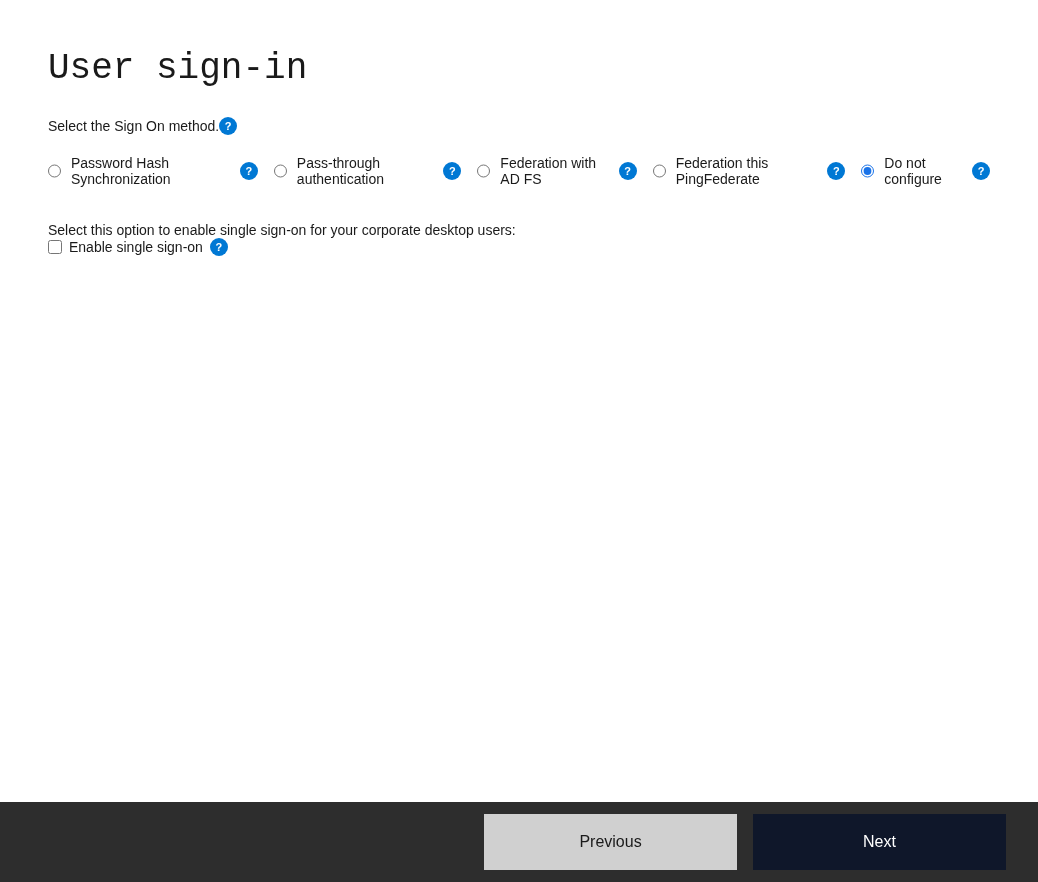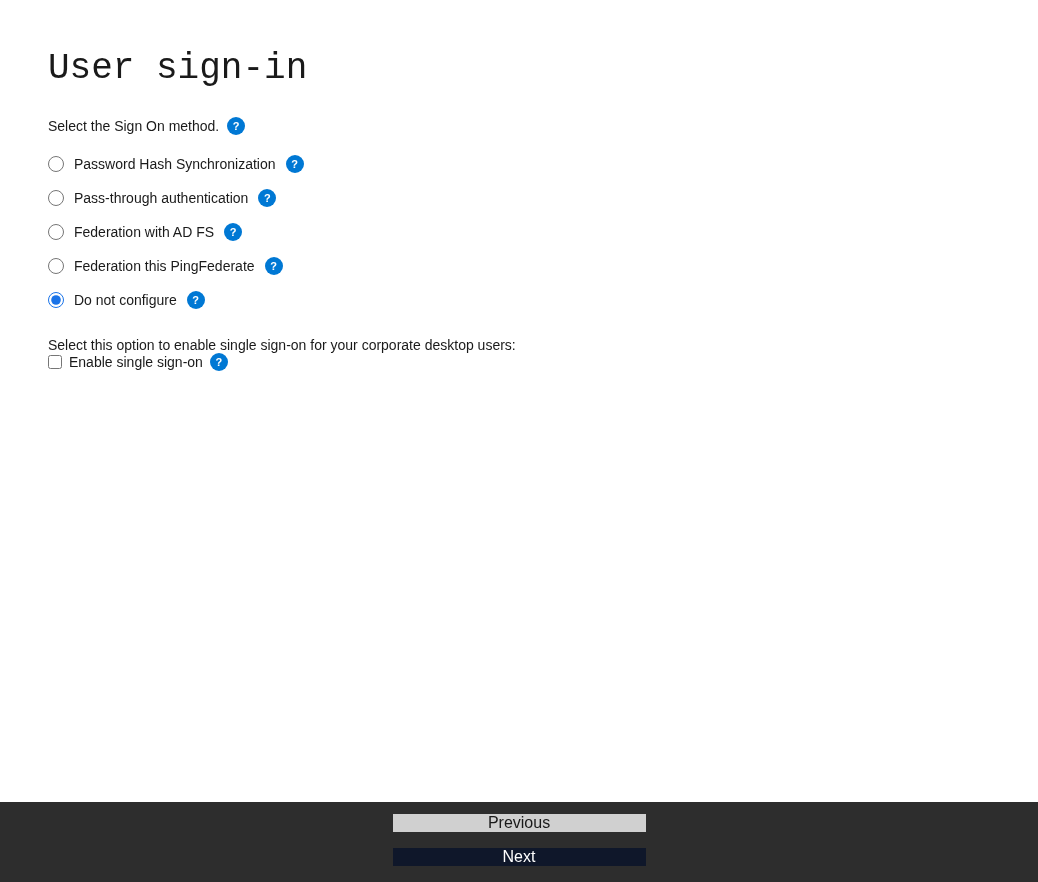--- a/index.html
+++ b/index.html
@@ -32,28 +32,27 @@
       margin-bottom: 28px;
       font-family: Liberation Mono, monospace;
     }
 
     .section-label {
       font-size: 14px;
       color: #1a1a1a;
       margin-bottom: 20px;
       display: flex;
       align-items: center;
-      gap: 8px;
     }
 
     .radio-group {
       display: flex;
-      flex-direction: column;
+      flex-direction: row;
       gap: 16px;
-      margin-bottom: 28px;
+      margin-bottom: 35px;
     }
 
     .radio-item {
       display: flex;
       align-items: center;
       gap: 10px;
       font-size: 14px;
       color: #1a1a1a;
       cursor: pointer;
     }
@@ -102,21 +101,20 @@
 
     .footer {
       background: #2d2d2d;
       height: 80px;
       display: flex;
       align-items: center;
       justify-content: flex-end;
       padding: 16px 32px;
       gap: 16px;
       flex-shrink: 0;
-      flex-direction: column;
     }
 
     .btn-previous {
       width: 253px;
       height: 56px;
       background: #d0d0d0;
       border: none;
       color: #1a1a1a;
       font-size: 16px;
       font-family: 'Segoe UI', Arial, sans-serif;

